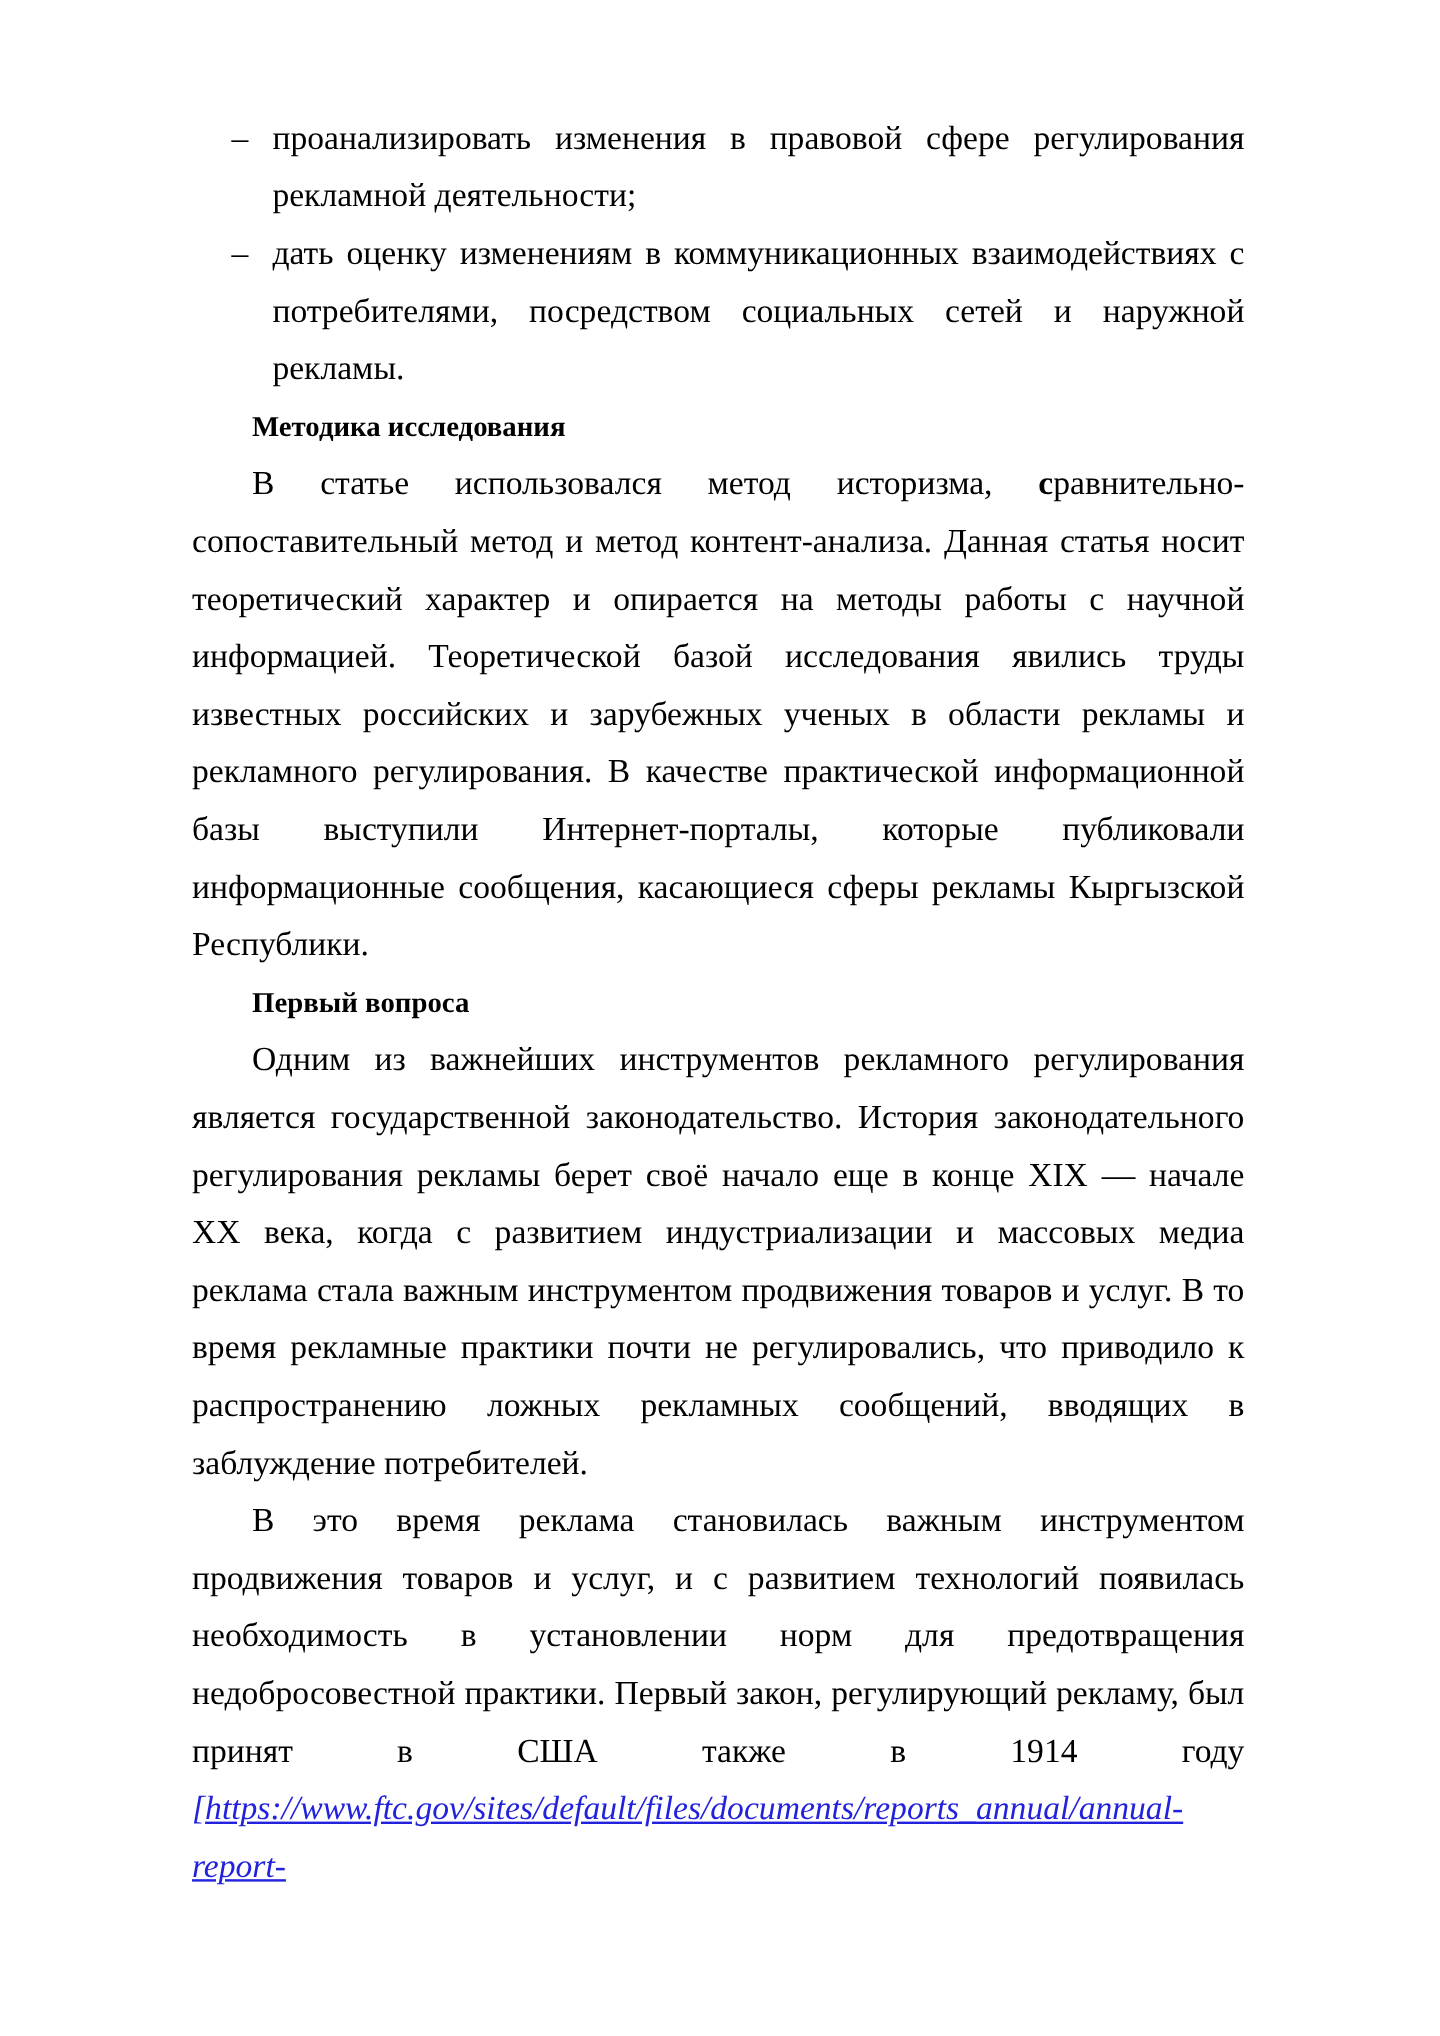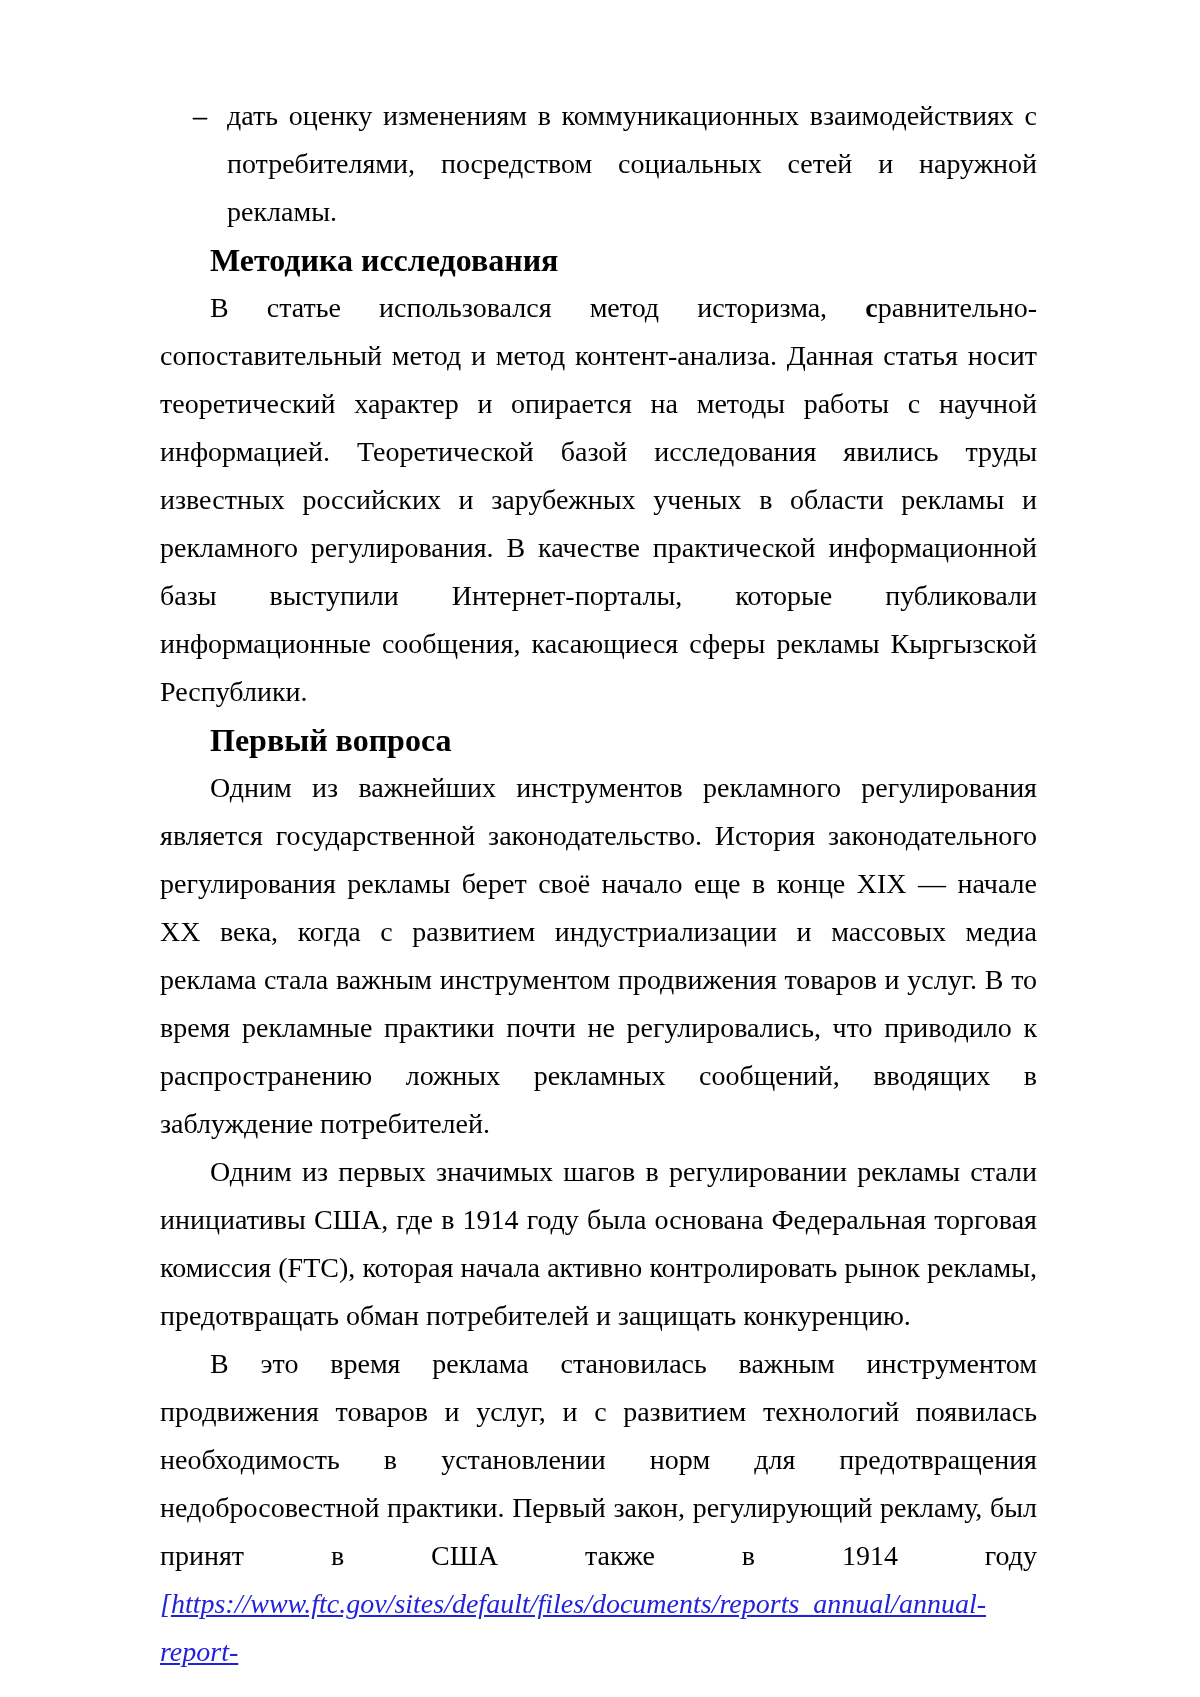--- a/index.html
+++ b/index.html
@@ -34,21 +34,21 @@
   li.bullet {
     position: relative;
     padding-left: 67px;
   }
   .bullet-marker {
     position: absolute;
     left: 33px;
     top: 0;
   }
   h3.heading {
-    font-size: 32px;
+    font-size: 24px;
     font-weight: bold;
     margin-left: 50px;
   }
   p.para { text-indent: 50px; }
   .bold-letter { font-weight: bold; }
   .link-bracket {
     color: var(--link-color);
     font-style: italic;
   }
   a.doc-link {
@@ -60,32 +60,32 @@
   }
 </style>
 </head>
 <body>
 
 <div class="page">
 
   <ul class="bullets justify">
     <li class="bullet">
       <span class="bullet-marker">–</span>
+      <span>проанализировать изменения в правовой сфере регулирования рекламной деятельности;</span>
     </li>
     <li class="bullet">
       <span class="bullet-marker">–</span>
       <span>дать оценку изменениям в коммуникационных взаимодействиях с потребителями, посредством социальных сетей и наружной рекламы.</span>
     </li>
   </ul>
 
   <h3 class="heading">Методика исследования</h3>
 
   <p class="para justify"><span>В статье использовался метод историзма, </span><span class="bold-letter">с</span><span>равнительно-сопоставительный метод и метод контент-анализа. Данная статья носит теоретический характер и опирается на методы работы с научной информацией. Теоретической базой исследования явились труды известных российских и зарубежных ученых в области рекламы и рекламного регулирования. В качестве практической информационной базы выступили Интернет-порталы, которые публиковали информационные сообщения, касающиеся сферы рекламы Кыргызской Республики.</span></p>
 
   <h3 class="heading">Первый вопроса</h3>
 
   <p class="para justify">Одним из важнейших инструментов рекламного регулирования является государственной законодательство. История законодательного регулирования рекламы берет своё начало еще в конце XIX — начале XX века, когда с развитием индустриализации и массовых медиа реклама стала важным инструментом продвижения товаров и услуг. В то время рекламные практики почти не регулировались, что приводило к распространению ложных рекламных сообщений, вводящих в заблуждение потребителей.</p>
 
-  <p class="para justify">Одним из первых значимых шагов в регулировании рекламы стали инициативы США, где в 1914 году была основана Федеральная торговая комиссия (FTC), которая начала активно контролировать рынок рекламы, предотвращать обман потребителей и защищать конкуренцию.</p>
 
   <p class="para justify"><span>В это время реклама становилась важным инструментом продвижения товаров и услуг, и с развитием технологий появилась необходимость в установлении норм для предотвращения недобросовестной практики. Первый закон, регулирующий рекламу, был принят в США также в 1914 году </span><span class="link-bracket">[</span><a class="doc-link">https://www.ftc.gov/sites/default/files/documents/reports_annual/annual-report-</a></p>
 
 </div>
 
 </body></html>

